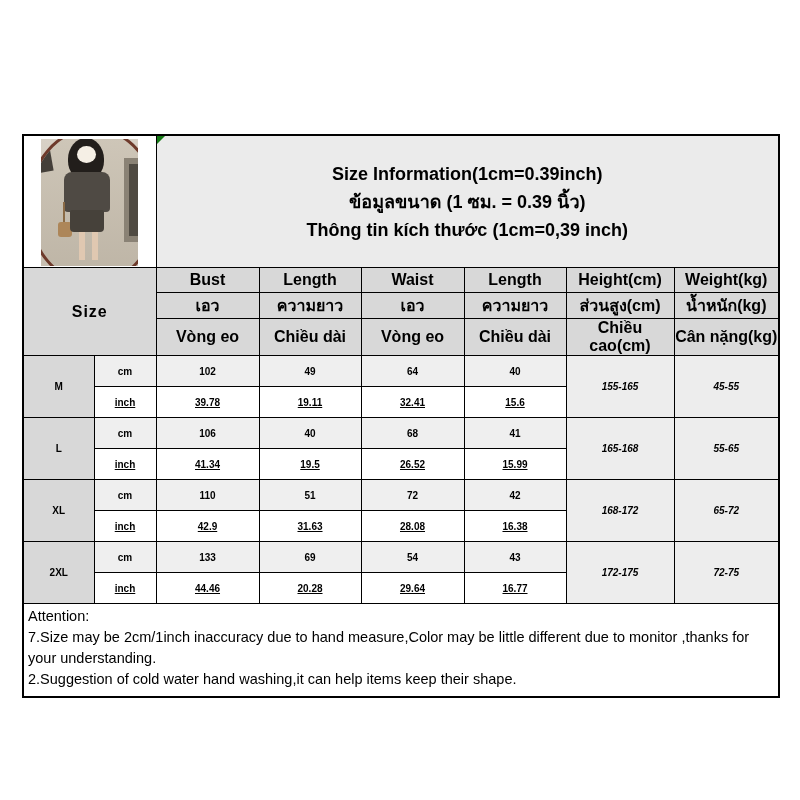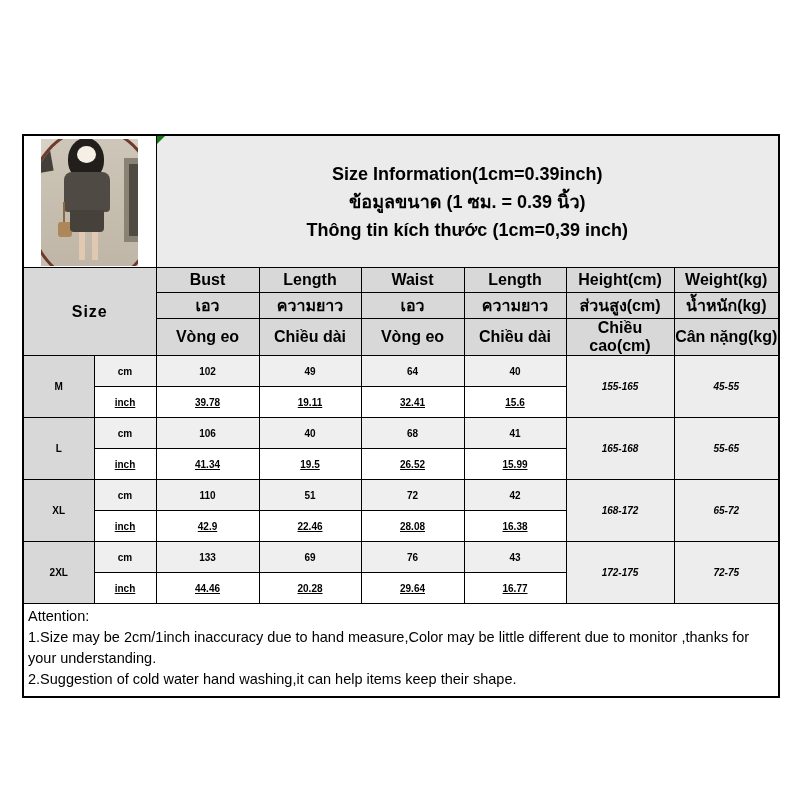--- a/index.html
+++ b/index.html
@@ -176,45 +176,45 @@
       <td>110</td>
       <td>51</td>
       <td>72</td>
       <td>42</td>
       <td class="range-cell" rowspan="2">168-172</td>
       <td class="range-cell" rowspan="2">65-72</td>
     </tr>
     <tr class="data-row row-inch">
       <td>inch</td>
       <td>42.9</td>
-      <td>22.46</td>
+      <td>31.63</td>
       <td>28.08</td>
       <td>16.38</td>
     </tr>
 
     <tr class="data-row row-cm">
       <td class="size-cell" rowspan="2">2XL</td>
       <td>cm</td>
       <td>133</td>
       <td>69</td>
-      <td>76</td>
+      <td>54</td>
       <td>43</td>
       <td class="range-cell" rowspan="2">172-175</td>
       <td class="range-cell" rowspan="2">72-75</td>
     </tr>
     <tr class="data-row row-inch">
       <td>inch</td>
       <td>44.46</td>
       <td>20.28</td>
       <td>29.64</td>
       <td>16.77</td>
     </tr>
 
     <tr>
       <td class="attention-cell" colspan="8">
         <div>Attention:</div>
-        <div>1.Size may be 2cm/1inch inaccuracy due to hand measure,Color may be little different due to monitor ,thanks for your understanding.</div>
+        <div>7.Size may be 2cm/1inch inaccuracy due to hand measure,Color may be little different due to monitor ,thanks for your understanding.</div>
         <div>2.Suggestion of cold water hand washing,it can help items keep their shape.</div>
       </td>
     </tr>
   </tbody>
     </table>
 </div>
 
 </body></html>

